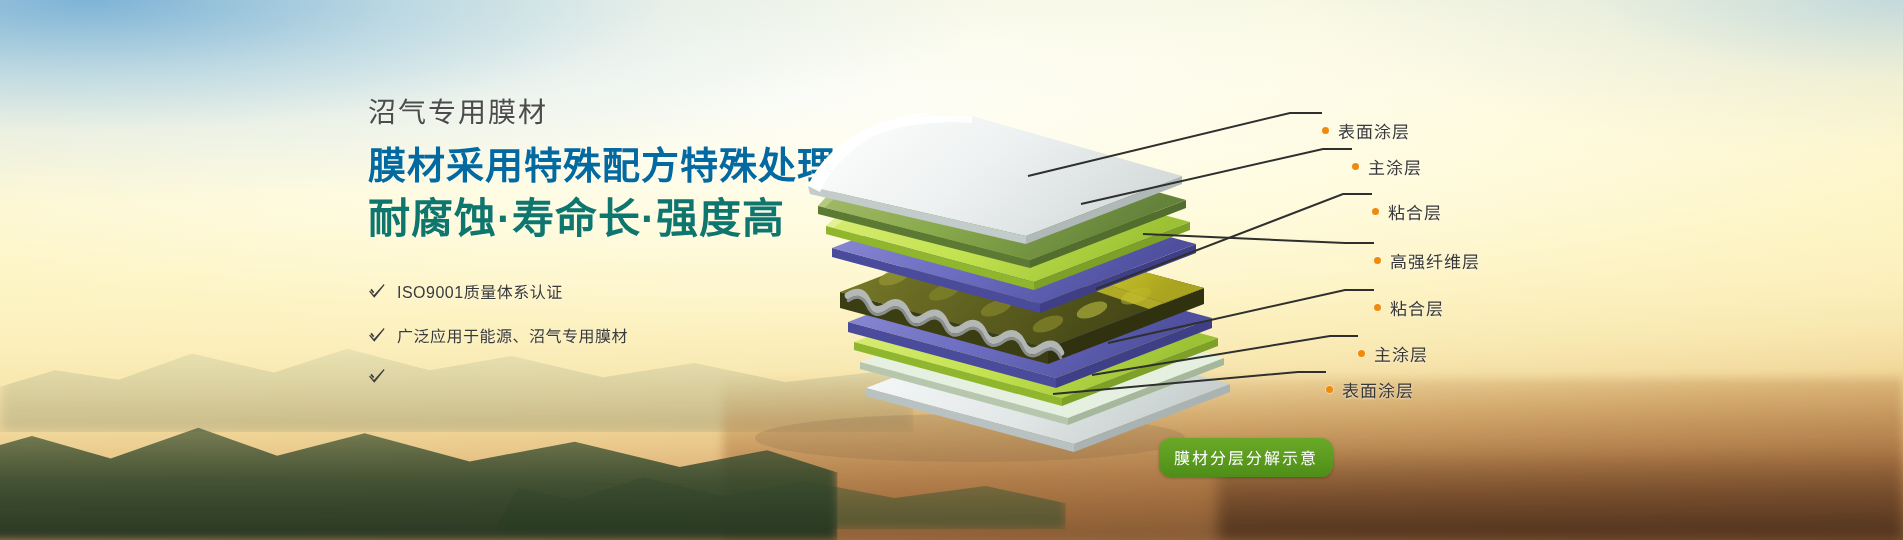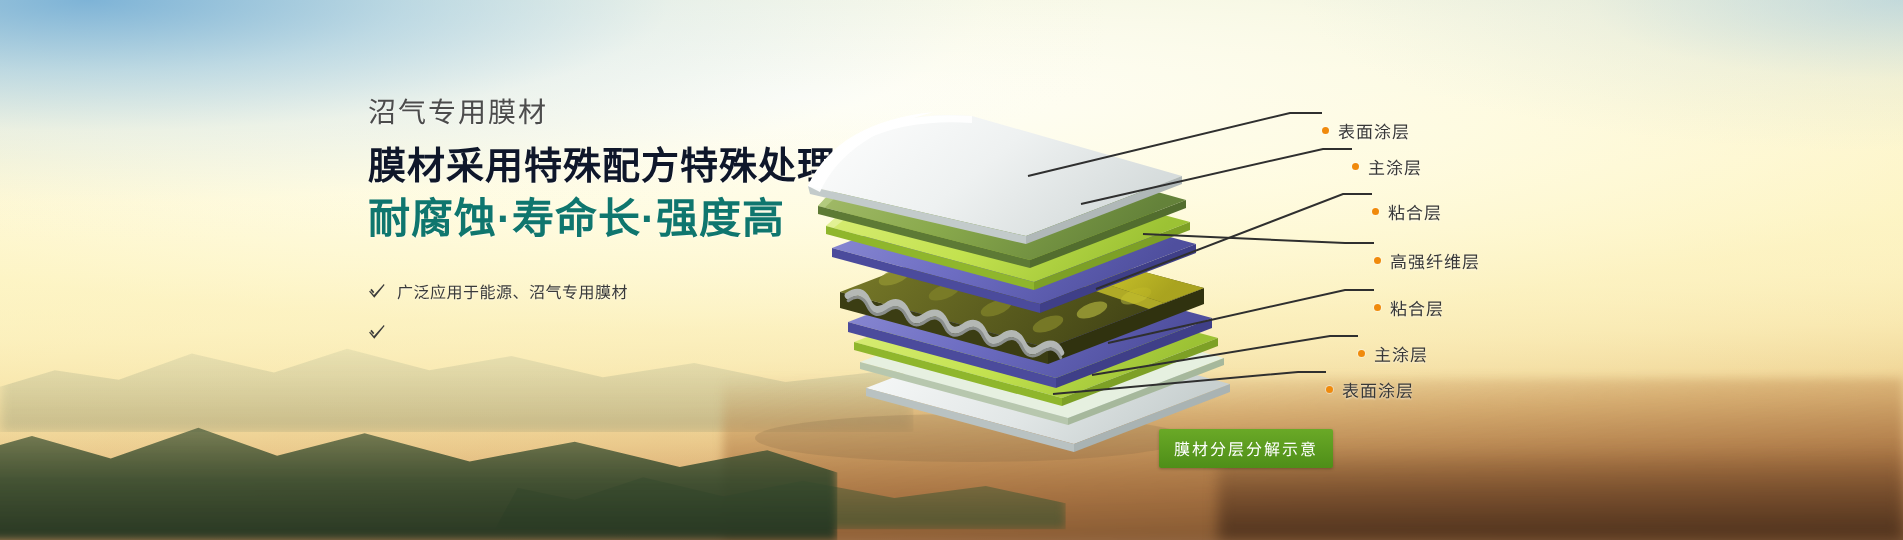--- a/index.html
+++ b/index.html
@@ -88,21 +88,21 @@
     color:#4c4c4c;
     letter-spacing:2px;
     line-height:1.2;
     font-weight:400;
     margin:0 0 14px 0;
     text-shadow:0 1px 2px rgba(255,255,255,0.6);
   }
   .headline-1{
     font-size:38px;
     font-weight:700;
-    color:#0f172a;
+    color:#0369a1;
     letter-spacing:1px;
     line-height:1.18;
     margin:0 0 6px 0;
     text-shadow:0 1px 2px rgba(255,255,255,0.55);
   }
   .headline-2{
     font-size:42px;
     font-weight:700;
     color:#0f766e;
     letter-spacing:1px;
@@ -167,27 +167,27 @@
   }
 
   .leaders{
     position:absolute; left:0; top:0; width:100%; height:100%;
     pointer-events:none;
   }
 
   
   .badge{
     position:absolute;
-    left:1159px; top:429px;
+    left:1159px; top:438px;
     background:linear-gradient(180deg,#6aa927 0%,#4e8e18 100%);
     color:#ffffff;
     font-size:16px;
     letter-spacing:2px;
     padding:7px 15px 8px 15px;
-    border-radius:2px;
+    border-radius:12px;
     box-shadow:0 1px 3px rgba(0,0,0,0.25);
     text-align:center;
   }
 </style>
 </head>
 <body>
 
 <div class="banner">
 
   <div class="bg-sky"></div>
@@ -198,20 +198,29 @@
   <div class="bg-field-dark"></div>
   <div class="bg-hill-mid"></div>
   <div class="bg-hill-green"></div>
 
   <div class="copy">
     <p class="eyebrow">沼气专用膜材</p>
     <h1 class="headline-1">膜材采用特殊配方特殊处理</h1>
     <h2 class="headline-2">耐腐蚀·寿命长·强度高</h2>
 
     <ul class="feature-list">
+      <li class="feature-item">
+        <span class="check-icon">
+          <svg viewBox="0 0 20 20" width="18" height="18" aria-hidden="true">
+            <path d="M2.2 9.6 L6.6 14.4 L17.6 2.2 L18.4 3.4 L7.0 17.6 L1.2 10.6 Z" fill="#3b3b3b"></path>
+            <path d="M4.0 7.4 L7.0 11.0 L5.6 12.6 L2.6 8.9 Z" fill="#3b3b3b"></path>
+          </svg>
+        </span>
+        <span>ISO9001质量体系认证</span>
+      </li>
       <li class="feature-item">
         <span class="check-icon">
           <svg viewBox="0 0 20 20" width="18" height="18" aria-hidden="true">
             <path d="M2.2 9.6 L6.6 14.4 L17.6 2.2 L18.4 3.4 L7.0 17.6 L1.2 10.6 Z" fill="#3b3b3b"></path>
             <path d="M4.0 7.4 L7.0 11.0 L5.6 12.6 L2.6 8.9 Z" fill="#3b3b3b"></path>
           </svg>
         </span>
         <span>广泛应用于能源、沼气专用膜材</span>
       </li>
       <li class="feature-item">

